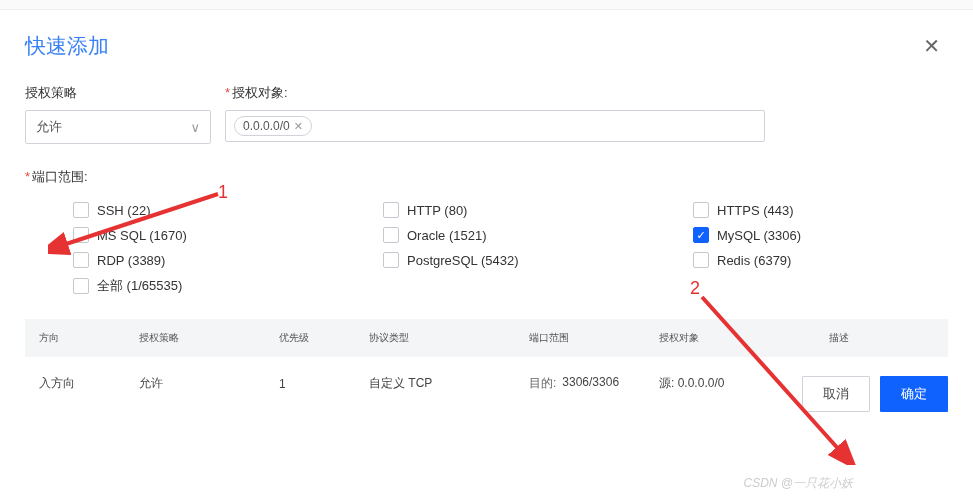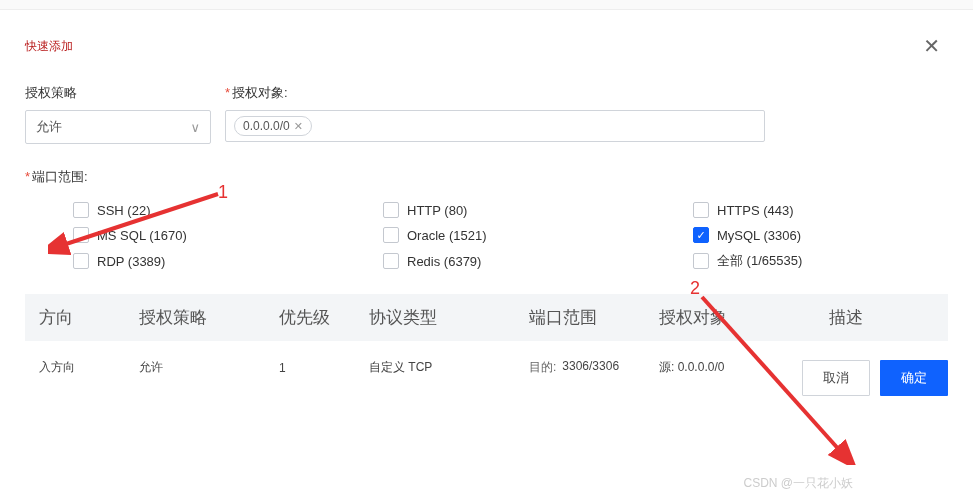--- a/index.html
+++ b/index.html
@@ -22,22 +22,22 @@
       padding: 20px 25px;
       position: relative;
     }
     .modal-header {
       display: flex;
       justify-content: space-between;
       align-items: center;
       margin-bottom: 22px;
     }
     .modal-title {
-      font-size: 12px;
-      color: #b91c1c;
+      font-size: 21px;
+      color: #3b82f6;
       font-weight: 500;
     }
     .close-btn {
       font-size: 20px;
       color: #666;
       cursor: pointer;
       background: none;
       border: none;
       padding: 4px 8px;
     }
@@ -118,21 +118,21 @@
     }
     .thead, .trow {
       display: grid;
       grid-template-columns: 100px 140px 90px 160px 130px 170px 100px;
       align-items: center;
     }
     .thead {
       background: #f3f5f7;
       padding: 12px 14px;
       color: #555;
-      font-size: 17px;
+      font-size: 10px;
     }
     .trow {
       padding: 18px 14px;
       color: #444;
       font-size: 12px;
     }
     .port-cell { display: flex; gap: 6px; }
     .port-cell .lbl { color: #666; }
     .footer {
       position: absolute;
@@ -149,20 +149,21 @@
       border: 1px solid transparent;
     }
     .btn-primary { background: #0f62fe; color: #fff; }
     .btn-default { background: #fff; border-color: #d0d4da; color: #444; }
     .watermark {
       position: absolute;
       bottom: 8px;
       right: 120px;
       color: #ccc;
       font-size: 12px;
+      font-style: italic;
     }
     .annotation { position: absolute; color: #e63232; font-size: 18px; font-weight: 500; pointer-events: none; }
     .arrow-svg { position: absolute; pointer-events: none; }
   </style>
 </head>
 <body>
 
 <div class="topbar"></div>
 
 <div class="modal">
@@ -215,20 +216,24 @@
       </div>
       <div class="checkbox-item">
         <div class="cbox checked">
           <span class="checkmark">✓</span>
         </div>
         <span class="cbox-label">MySQL (3306)</span>
       </div>
       <div class="checkbox-item">
         <div class="cbox"></div>
         <span class="cbox-label">RDP (3389)</span>
+      </div>
+      <div class="checkbox-item">
+        <div class="cbox"></div>
+        <span class="cbox-label">PostgreSQL (5432)</span>
       </div>
       <div class="checkbox-item">
         <div class="cbox"></div>
         <span class="cbox-label">Redis (6379)</span>
       </div>
       <div class="checkbox-item">
         <div class="cbox"></div>
         <span class="cbox-label">全部 (1/65535)</span>
       </div>
     </div>

